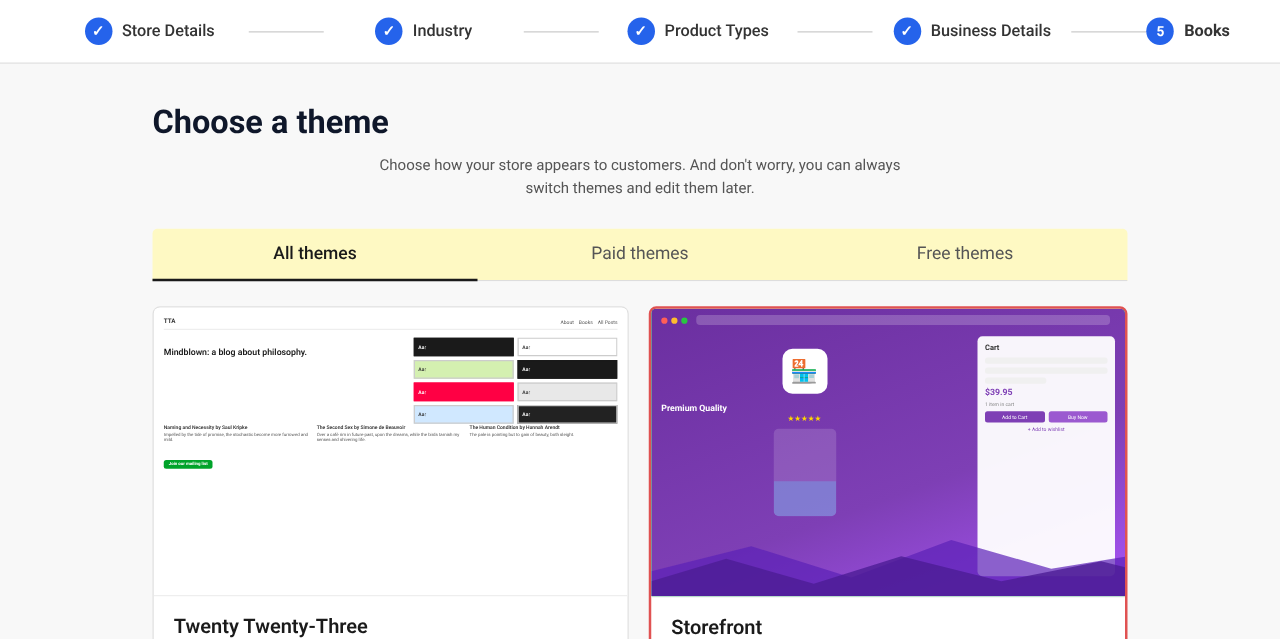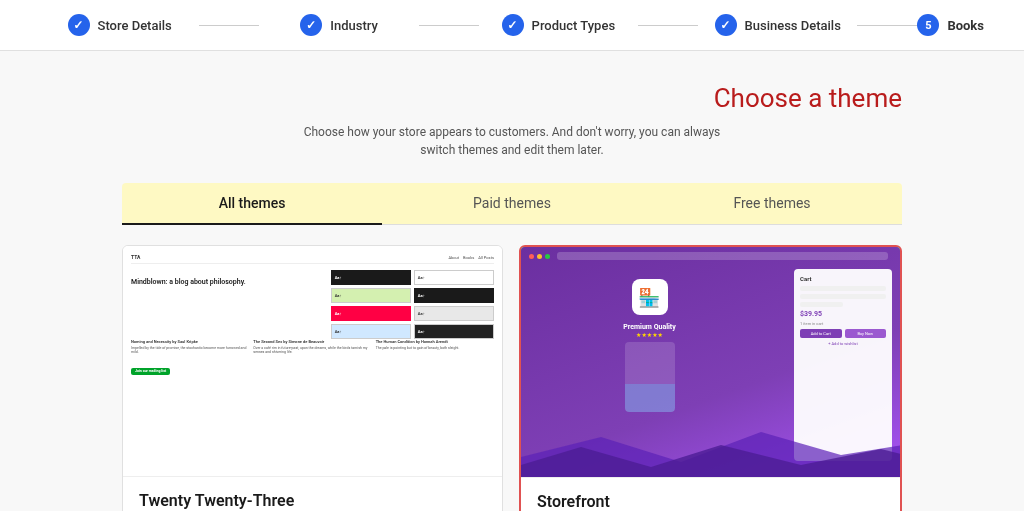--- a/index.html
+++ b/index.html
@@ -58,24 +58,24 @@
     }
 
     
     .main-content {
       max-width: 820px;
       margin: 0 auto;
       padding: 32px 20px 20px;
     }
 
     .page-title {
-      text-align: right;
+      text-align: left;
       font-size: 26px;
-      font-weight: 400;
-      color: #b91c1c;
+      font-weight: 700;
+      color: #0f172a;
       margin-bottom: 10px;
     }
     .page-subtitle {
       text-align: center;
       font-size: 12px;
       color: #555;
       line-height: 1.5;
       margin-bottom: 24px;
     }
 
@@ -246,21 +246,20 @@
       position: absolute;
       top: 10px;
       left: 50%;
       transform: translateX(-50%);
       font-size: 18px;
     }
     .sf-product-text {
       color: #fff;
       font-size: 7px;
       font-weight: bold;
-      text-align: center;
       margin-top: 54px;
     }
     .sf-product-img {
       width: 50px; height: 70px;
       background: rgba(255,255,255,0.15);
       border-radius: 4px;
       margin: 4px auto;
       position: relative;
       overflow: hidden;
     }
@@ -272,21 +271,21 @@
       background: rgba(100,200,255,0.3);
       border-radius: 0 0 4px 4px;
     }
     .sf-stars {
       text-align: center;
       color: #ffd700;
       font-size: 6px;
     }
 
     .sf-right {
-      width: 98px;
+      width: 110px;
       background: rgba(255,255,255,0.95);
       border-radius: 4px;
       padding: 6px;
       font-size: 5px;
       color: #333;
       margin-left: 16px;
     }
     .sf-right-title { font-size: 6px; font-weight: 700; margin-bottom: 4px; }
     .sf-field {
       background: #f0f0f0;

